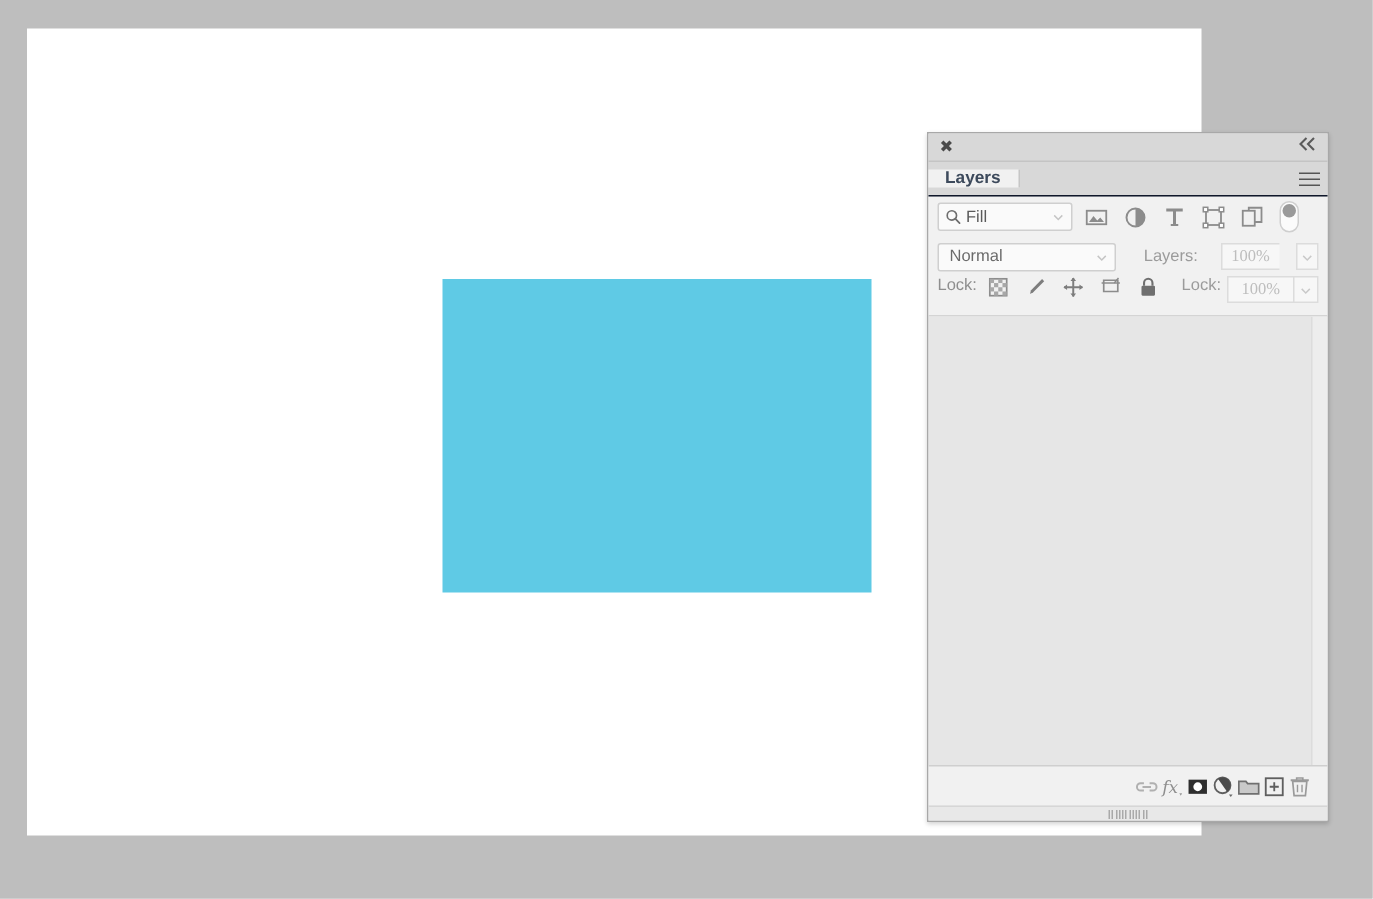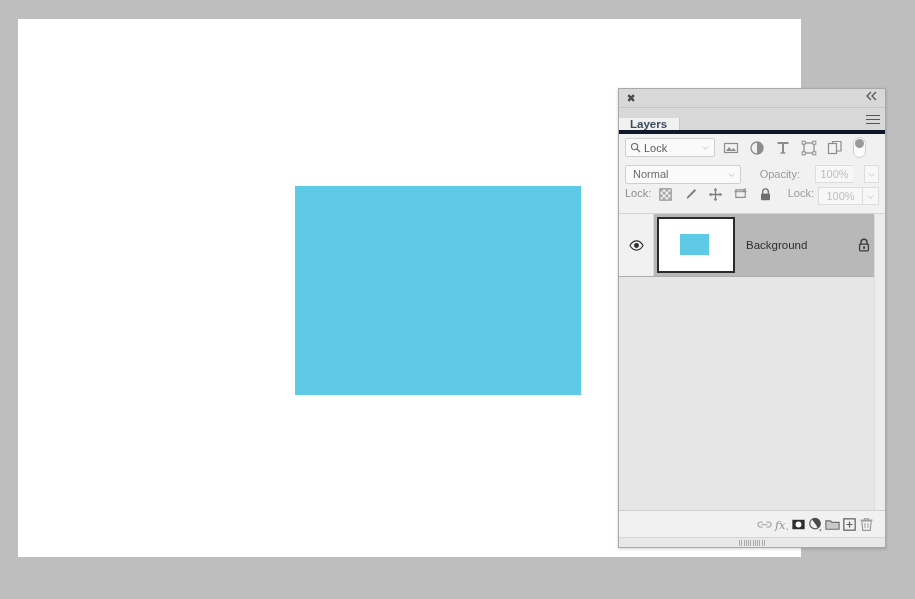--- a/index.html
+++ b/index.html
@@ -83,22 +83,22 @@
     letter-spacing: -1px;
   }
 
   
   .panel-tabrow {
     height: 22px;
     background: #d8d8d8;
     position: relative;
     flex: 0 0 auto;
     display: flex;
-    align-items: flex-end;
-    border-bottom: 4px solid #0f172a;
+    align-items: center;
+    border-bottom: 1px solid #0f172a;
   }
   .panel-tab {
     background: #f1f1f1;
     padding: 0 12px 0 11px;
     display: flex;
     align-items: center;
     font-size: 11.5px;
     color: #3d4a5c;
     font-weight: bold;
     border-right: 1px solid #c6c6c6;
@@ -231,20 +231,21 @@
     border: 1px solid #dcdcdc;
     border-right: none;
     box-sizing: border-box;
     font-size: 11px;
     color: #bdbdbd;
     display: flex;
     align-items: center;
     justify-content: center;
     margin-left: 4px;
     cursor: text;
+    font-family: Liberation Serif, serif;
   }
   .num-stepper {
     width: 17px;
     height: 18px;
     background: #f7f7f7;
     border: 1px solid #dcdcdc;
     box-sizing: border-box;
     display: flex;
     align-items: center;
     justify-content: center;
@@ -421,21 +422,21 @@
       <i></i>
     </div>
   </div>
 
   <div class="filter-row">
     <div class="kind-select">
       <svg class="search-ico" viewBox="0 0 12 12">
         <circle cx="5" cy="5" r="3.4" fill="none" stroke="#6e6e6e" stroke-width="1.2"></circle>
         <path d="M7.6 7.6 L10.6 10.6" stroke="#6e6e6e" stroke-width="1.3" stroke-linecap="round"></path>
       </svg>
-      <span class="kind-label">Lock</span>
+      <span class="kind-label">Fill</span>
       <svg class="caret" viewBox="0 0 10 10">
         <path d="M2 4 L5 7 L8 4" fill="none" stroke="#9a9a9a" stroke-width="1.1"></path>
       </svg>
     </div>
 
     <div class="filter-icons">
       <svg class="fico" viewBox="0 0 16 16">
         <rect x="1.5" y="3.5" width="13" height="9" fill="none" stroke="#8c8c8c" stroke-width="1.2"></rect>
         <path d="M3 11 L6 7 L8.5 10 L10.5 8 L13 11 Z" fill="#8c8c8c"></path>
       </svg>
@@ -465,21 +466,21 @@
     </div>
   </div>
 
   <div class="blend-row">
     <div class="blend-select">
       <span class="blend-label">Normal</span>
       <svg class="caret" viewBox="0 0 10 10">
         <path d="M2 4 L5 7 L8 4" fill="none" stroke="#9a9a9a" stroke-width="1.1"></path>
       </svg>
     </div>
-    <span class="num-label">Opacity:</span>
+    <span class="num-label">Layers:</span>
     <div class="num-field">100%</div>
     <div class="num-stepper">
       <svg class="caret" viewBox="0 0 10 10">
         <path d="M2 4 L5 7 L8 4" fill="none" stroke="#a5a5a5" stroke-width="1.1"></path>
       </svg>
     </div>
   </div>
 
   <div class="lock-row">
     <span class="lock-label">Lock:</span>
@@ -515,37 +516,20 @@
   <span class="num-label" style="margin-left: auto;">Lock:</span>
       <div class="num-field">100%</div>
       <div class="num-stepper">
         <svg class="caret" viewBox="0 0 10 10">
           <path d="M2 4 L5 7 L8 4" fill="none" stroke="#a5a5a5" stroke-width="1.1"></path>
         </svg>
       </div>
     </div>
 
   <div class="layers-list">
-    <div class="layer-row">
-      <div class="layer-eye-cell">
-        <svg width="15" height="11" viewBox="0 0 16 11">
-          <path d="M1 5.5 C3.2 1.6 5.6 0.6 8 0.6 C10.4 0.6 12.8 1.6 15 5.5 C12.8 9.4 10.4 10.4 8 10.4 C5.6 10.4 3.2 9.4 1 5.5 Z" fill="none" stroke="#2d2d2d" stroke-width="1.2"></path>
-          <circle cx="8" cy="5.5" r="2.6" fill="#2d2d2d"></circle>
-        </svg>
-      </div>
-      <div class="layer-thumb">
-        <div class="thumb-shape"></div>
-      </div>
-      <span class="layer-name">Background</span>
-      <svg class="layer-lock" viewBox="0 0 16 16">
-        <path d="M5 7.2 L5 5.2 A3 3 0 0 1 11 5.2 L11 7.2" fill="none" stroke="#3a3a3a" stroke-width="1.4"></path>
-        <rect x="3.6" y="7.2" width="8.8" height="6.6" rx="0.8" fill="none" stroke="#3a3a3a" stroke-width="1.3"></rect>
-        <rect x="7.1" y="9.4" width="1.9" height="2.4" fill="#3a3a3a"></rect>
-      </svg>
-    </div>
     <div class="list-scroll-track"></div>
   </div>
 
   <div class="panel-footer">
     <svg class="fbico" viewBox="0 0 18 18">
       <path d="M7 6.5 L4.7 6.5 A2.6 2.6 0 0 0 4.7 11.7 L7 11.7" fill="none" stroke="#b0b0b0" stroke-width="1.4"></path>
       <path d="M11 6.5 L13.3 6.5 A2.6 2.6 0 0 1 13.3 11.7 L11 11.7" fill="none" stroke="#b0b0b0" stroke-width="1.4"></path>
       <path d="M6 9.1 L12 9.1" stroke="#b0b0b0" stroke-width="1.4"></path>
     </svg>
     <svg class="fbico" viewBox="0 0 18 18">

